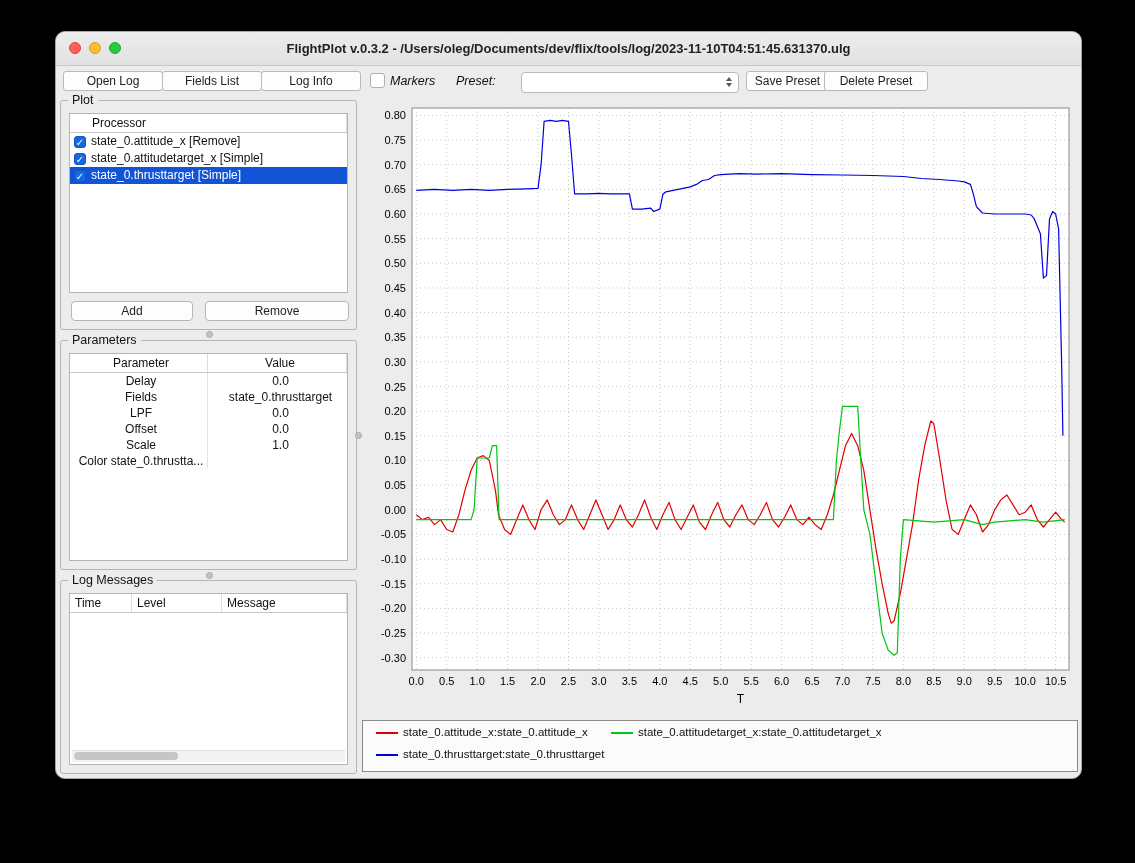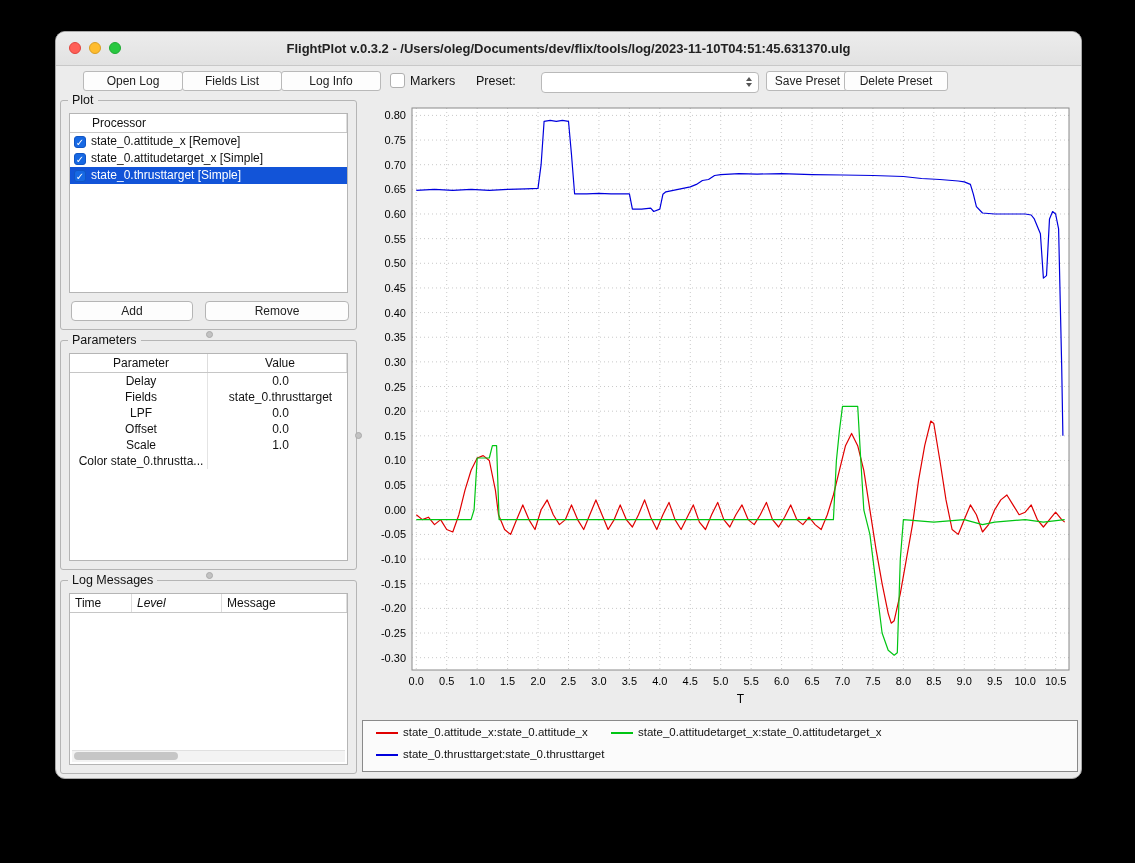--- a/index.html
+++ b/index.html
@@ -9,25 +9,25 @@
   
   .titlebar{position:absolute;left:0;top:0;right:0;height:33px;background:linear-gradient(#ececec,#e2e2e2);
             border-bottom:1px solid #c8c8c8;}
   .light{position:absolute;top:10px;width:12px;height:12px;border-radius:50%;}
   .light.red{left:13px;background:#ff5f57;border:1px solid #e0443e;box-sizing:border-box;}
   .light.yellow{left:33px;background:#febc2e;border:1px solid #d89e24;box-sizing:border-box;}
   .light.green{left:53px;background:#28c840;border:1px solid #1faa33;box-sizing:border-box;}
   .wtitle{position:absolute;left:80px;right:80px;top:0;height:33px;line-height:33px;text-align:center;
           font-size:13px;font-weight:bold;color:#222;white-space:nowrap;overflow:hidden;}
   
-  .toolbar{position:absolute;left:0;top:36px;right:0;height:28px;margin-left:20px;}
+  .toolbar{position:absolute;left:0;top:36px;right:0;height:28px;}
   .tbtn{position:absolute;top:3px;height:20px;background:#fdfdfd;border:1px solid #b9b9b9;border-radius:3px;
         font-size:12px;font-family:"Liberation Sans",sans-serif;color:#222;padding:0;cursor:default;}
   .checkbox{position:absolute;width:13px;height:13px;background:#fff;border:1px solid #b0b0b0;border-radius:3px;}
-  .tlabel{position:absolute;top:6px;font-size:12.5px;color:#111;}
+  .tlabel{position:absolute;top:6px;font-size:12.5px;color:#111;font-style:italic;}
   .combo{position:absolute;top:4px;height:19px;background:#fff;border:1px solid #b9b9b9;border-radius:4px;}
   .combo .arrows{position:absolute;right:3px;top:2px;width:12px;height:14px;display:flex;flex-direction:column;
                  align-items:center;justify-content:center;gap:2px;}
   .tri-up{width:0;height:0;border-left:3.5px solid transparent;border-right:3.5px solid transparent;border-bottom:4px solid #555;}
   .tri-dn{width:0;height:0;border-left:3.5px solid transparent;border-right:3.5px solid transparent;border-top:4px solid #555;}
   
   .group{position:absolute;border:1px solid #b5b5b5;border-radius:3px;}
   .gtitle{position:absolute;top:-8px;left:7px;background:#ececec;padding:0 4px;font-size:12.5px;color:#111;}
   
   .table{position:absolute;background:#fff;border:1px solid #b5b5b5;overflow:hidden;font-size:12px;color:#111;}
@@ -154,21 +154,21 @@
     </div>
 
     <span class="splitdot" style="left:150px;top:540px;"></span>
     <span class="splitdot" style="left:299px;top:400px;"></span>
 
     <div class="group" style="left:4px;top:548px;width:295px;height:192px;">
       <span class="gtitle">Log Messages</span>
       <div class="table" style="left:8px;top:12px;right:8px;bottom:8px;">
         <div class="thead">
           <span style="flex:0 0 62px;">Time</span>
-          <span style="flex:0 0 90px;font-style:italic;">Level</span>
+          <span style="flex:0 0 90px;">Level</span>
           <span style="flex:1;">Message</span>
         </div>
         <div class="hscroll">
           <div class="hthumb"></div>
         </div>
       </div>
     </div>
 
     <div class="chartbox">
       <svg id="chart-svg" width="716" height="620">

